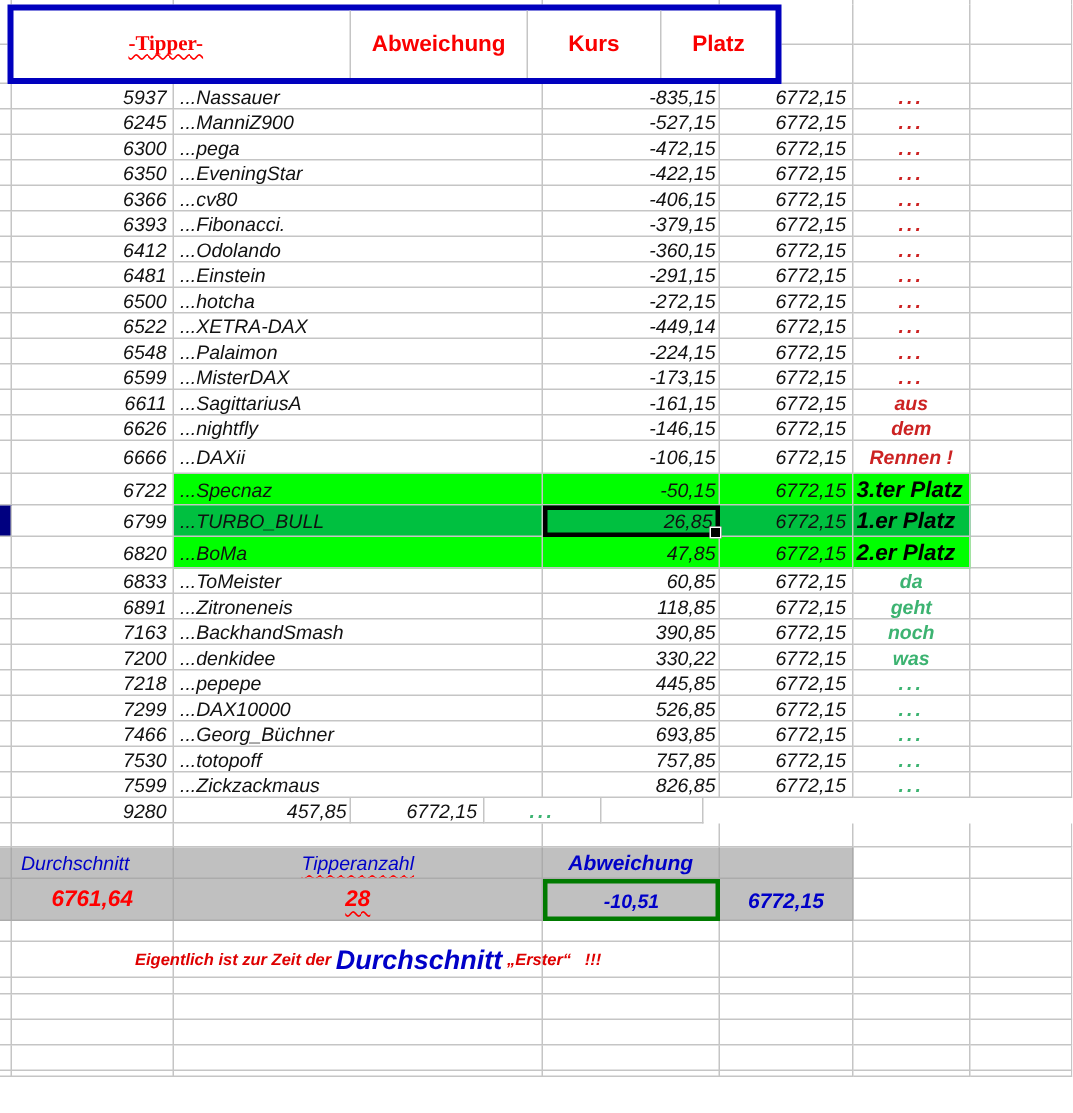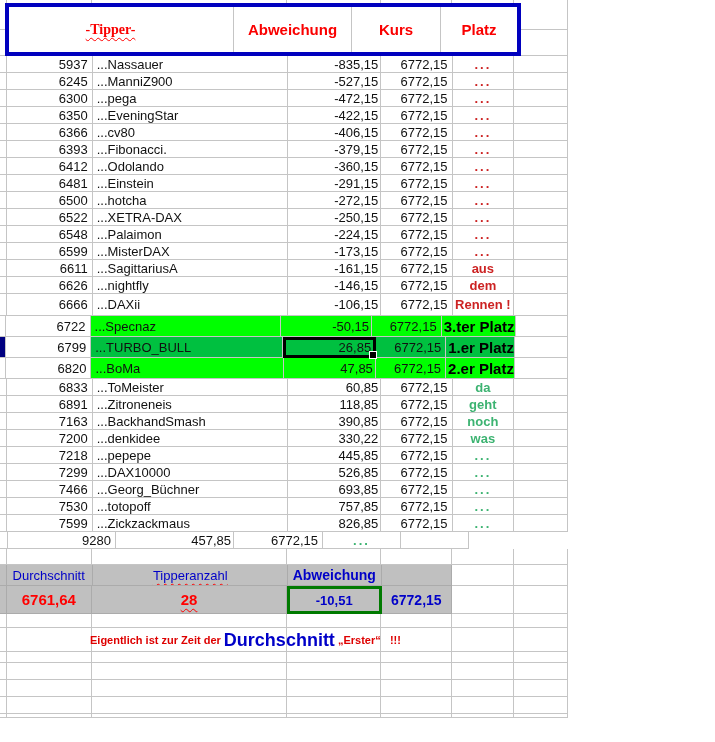--- a/index.html
+++ b/index.html
@@ -2,21 +2,21 @@
 <html style="--blue_text: #0000C8; --red_header: #FA0000; --red_value: #FF0000; --red_platz: #CC2222; --footer_red: #DE0000; --green_text: #3CB371; --green_bright: #00FF00; --green_selected: #00C040; --navy_marker: #000080; --gray_band: #C0C0C0; --green_border: #007A00; --blue_border: #0000BE;"><head>
 <meta charset="utf-8">
 <style>
   * { margin:0; padding:0; box-sizing:border-box; }
   html,body { background:#fff; }
   .sheet {
     position:relative; width:715px; height:742px; background:#fff;
     font-family:"Liberation Sans", sans-serif; overflow:hidden;
     --grid:#C5C5C5; --grid-gray:#ABABAB;
   }
-  .row { display:flex; width:568px; height:17px; }
+  .row { display:flex; width:715px; height:17px;font-style:italic; }
   .cell {
     display:flex; align-items:center; overflow:hidden;
     border-right:1px solid var(--grid); border-bottom:1px solid var(--grid);
     height:100%;
   }
   .cA{width:8px}.cB{width:108px}.cC{width:246px}.cD{width:118px}
   .cE{width:89px}.cF{width:78px}.cG{width:68px}
   .h3{height:3px}.h27{height:27px}.h26{height:26px}.h16{height:16px}
   .h14{height:14px}.h11{height:11px}.h17{height:17px}.h4{height:4px}
   .row-sliver .cell{border-bottom:none;}
@@ -201,21 +201,21 @@
         <div class="cell cD num">-272,15</div>
         <div class="cell cE num kursnum">6772,15</div>
         <div class="cell cF platz platz-red-dots">...</div>
         <div class="cell cG"></div>
       </div>
 
       <div class="row">
         <div class="cell cA"></div>
         <div class="cell cB num tippnum">6522</div>
         <div class="cell cC name">...XETRA-DAX</div>
-        <div class="cell cD num">-250,15</div>
+        <div class="cell cD num">-449,14</div>
         <div class="cell cE num kursnum">6772,15</div>
         <div class="cell cF platz platz-red-dots">...</div>
         <div class="cell cG"></div>
       </div>
 
       <div class="row">
         <div class="cell cA"></div>
         <div class="cell cB num tippnum">6548</div>
         <div class="cell cC name">...Palaimon</div>
         <div class="cell cD num">-224,15</div>

